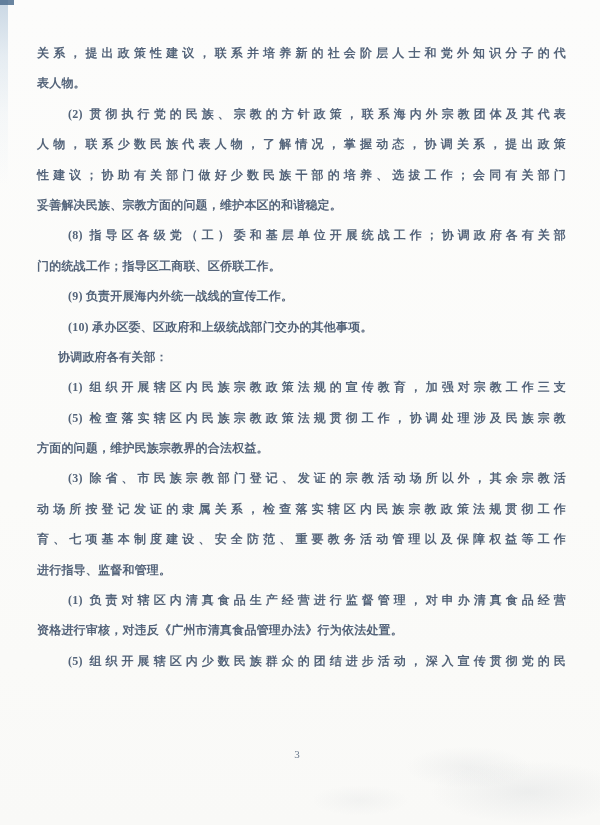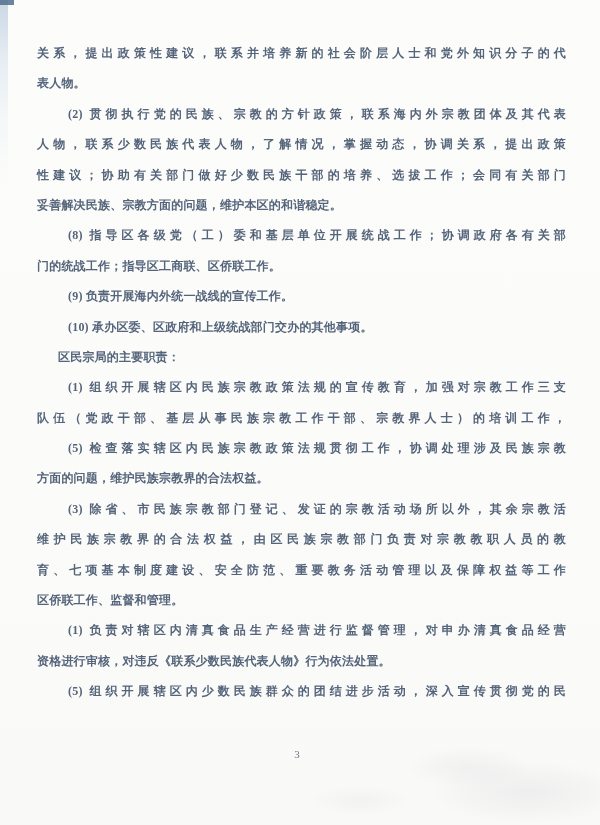--- a/index.html
+++ b/index.html
@@ -77,27 +77,26 @@
       <div class="line justify">关系，提出政策性建议，联系并培养新的社会阶层人士和党外知识分子的代</div>
       <div class="line">表人物。</div>
       <div class="line justify first">(2) 贯彻执行党的民族、宗教的方针政策，联系海内外宗教团体及其代表</div>
       <div class="line justify">人物，联系少数民族代表人物，了解情况，掌握动态，协调关系，提出政策</div>
       <div class="line justify">性建议；协助有关部门做好少数民族干部的培养、选拔工作；会同有关部门</div>
       <div class="line">妥善解决民族、宗教方面的问题，维护本区的和谐稳定。</div>
       <div class="line justify first">(8) 指导区各级党（工）委和基层单位开展统战工作；协调政府各有关部</div>
       <div class="line">门的统战工作；指导区工商联、区侨联工作。</div>
       <div class="line first">(9) 负责开展海内外统一战线的宣传工作。</div>
       <div class="line first">(10) 承办区委、区政府和上级统战部门交办的其他事项。</div>
-      <div class="line heading">区民宗局的主要职责：</div>
+      <div class="line heading">协调政府各有关部：</div>
       <div class="line justify first">(1) 组织开展辖区内民族宗教政策法规的宣传教育，加强对宗教工作三支</div>
-      <div class="line justify">队伍（党政干部、基层从事民族宗教工作干部、宗教界人士）的培训工作，</div>
       <div class="line justify first">(5) 检查落实辖区内民族宗教政策法规贯彻工作，协调处理涉及民族宗教</div>
       <div class="line">方面的问题，维护民族宗教界的合法权益。</div>
       <div class="line justify first">(3) 除省、市民族宗教部门登记、发证的宗教活动场所以外，其余宗教活</div>
-      <div class="line justify">维护民族宗教界的合法权益，由区民族宗教部门负责对宗教教职人员的教</div>
+      <div class="line justify">动场所按登记发证的隶属关系，检查落实辖区内民族宗教政策法规贯彻工作</div>
       <div class="line justify">育、七项基本制度建设、安全防范、重要教务活动管理以及保障权益等工作</div>
-      <div class="line">区侨联工作、监督和管理。</div>
+      <div class="line">进行指导、监督和管理。</div>
       <div class="line justify first">(1) 负责对辖区内清真食品生产经营进行监督管理，对申办清真食品经营</div>
-      <div class="line">资格进行审核，对违反《联系少数民族代表人物》行为依法处置。</div>
+      <div class="line">资格进行审核，对违反《广州市清真食品管理办法》行为依法处置。</div>
       <div class="line justify first">(5) 组织开展辖区内少数民族群众的团结进步活动，深入宣传贯彻党的民</div>
     </div>
   <div class="page-number">3</div>
 </div>
 
 </body></html>

